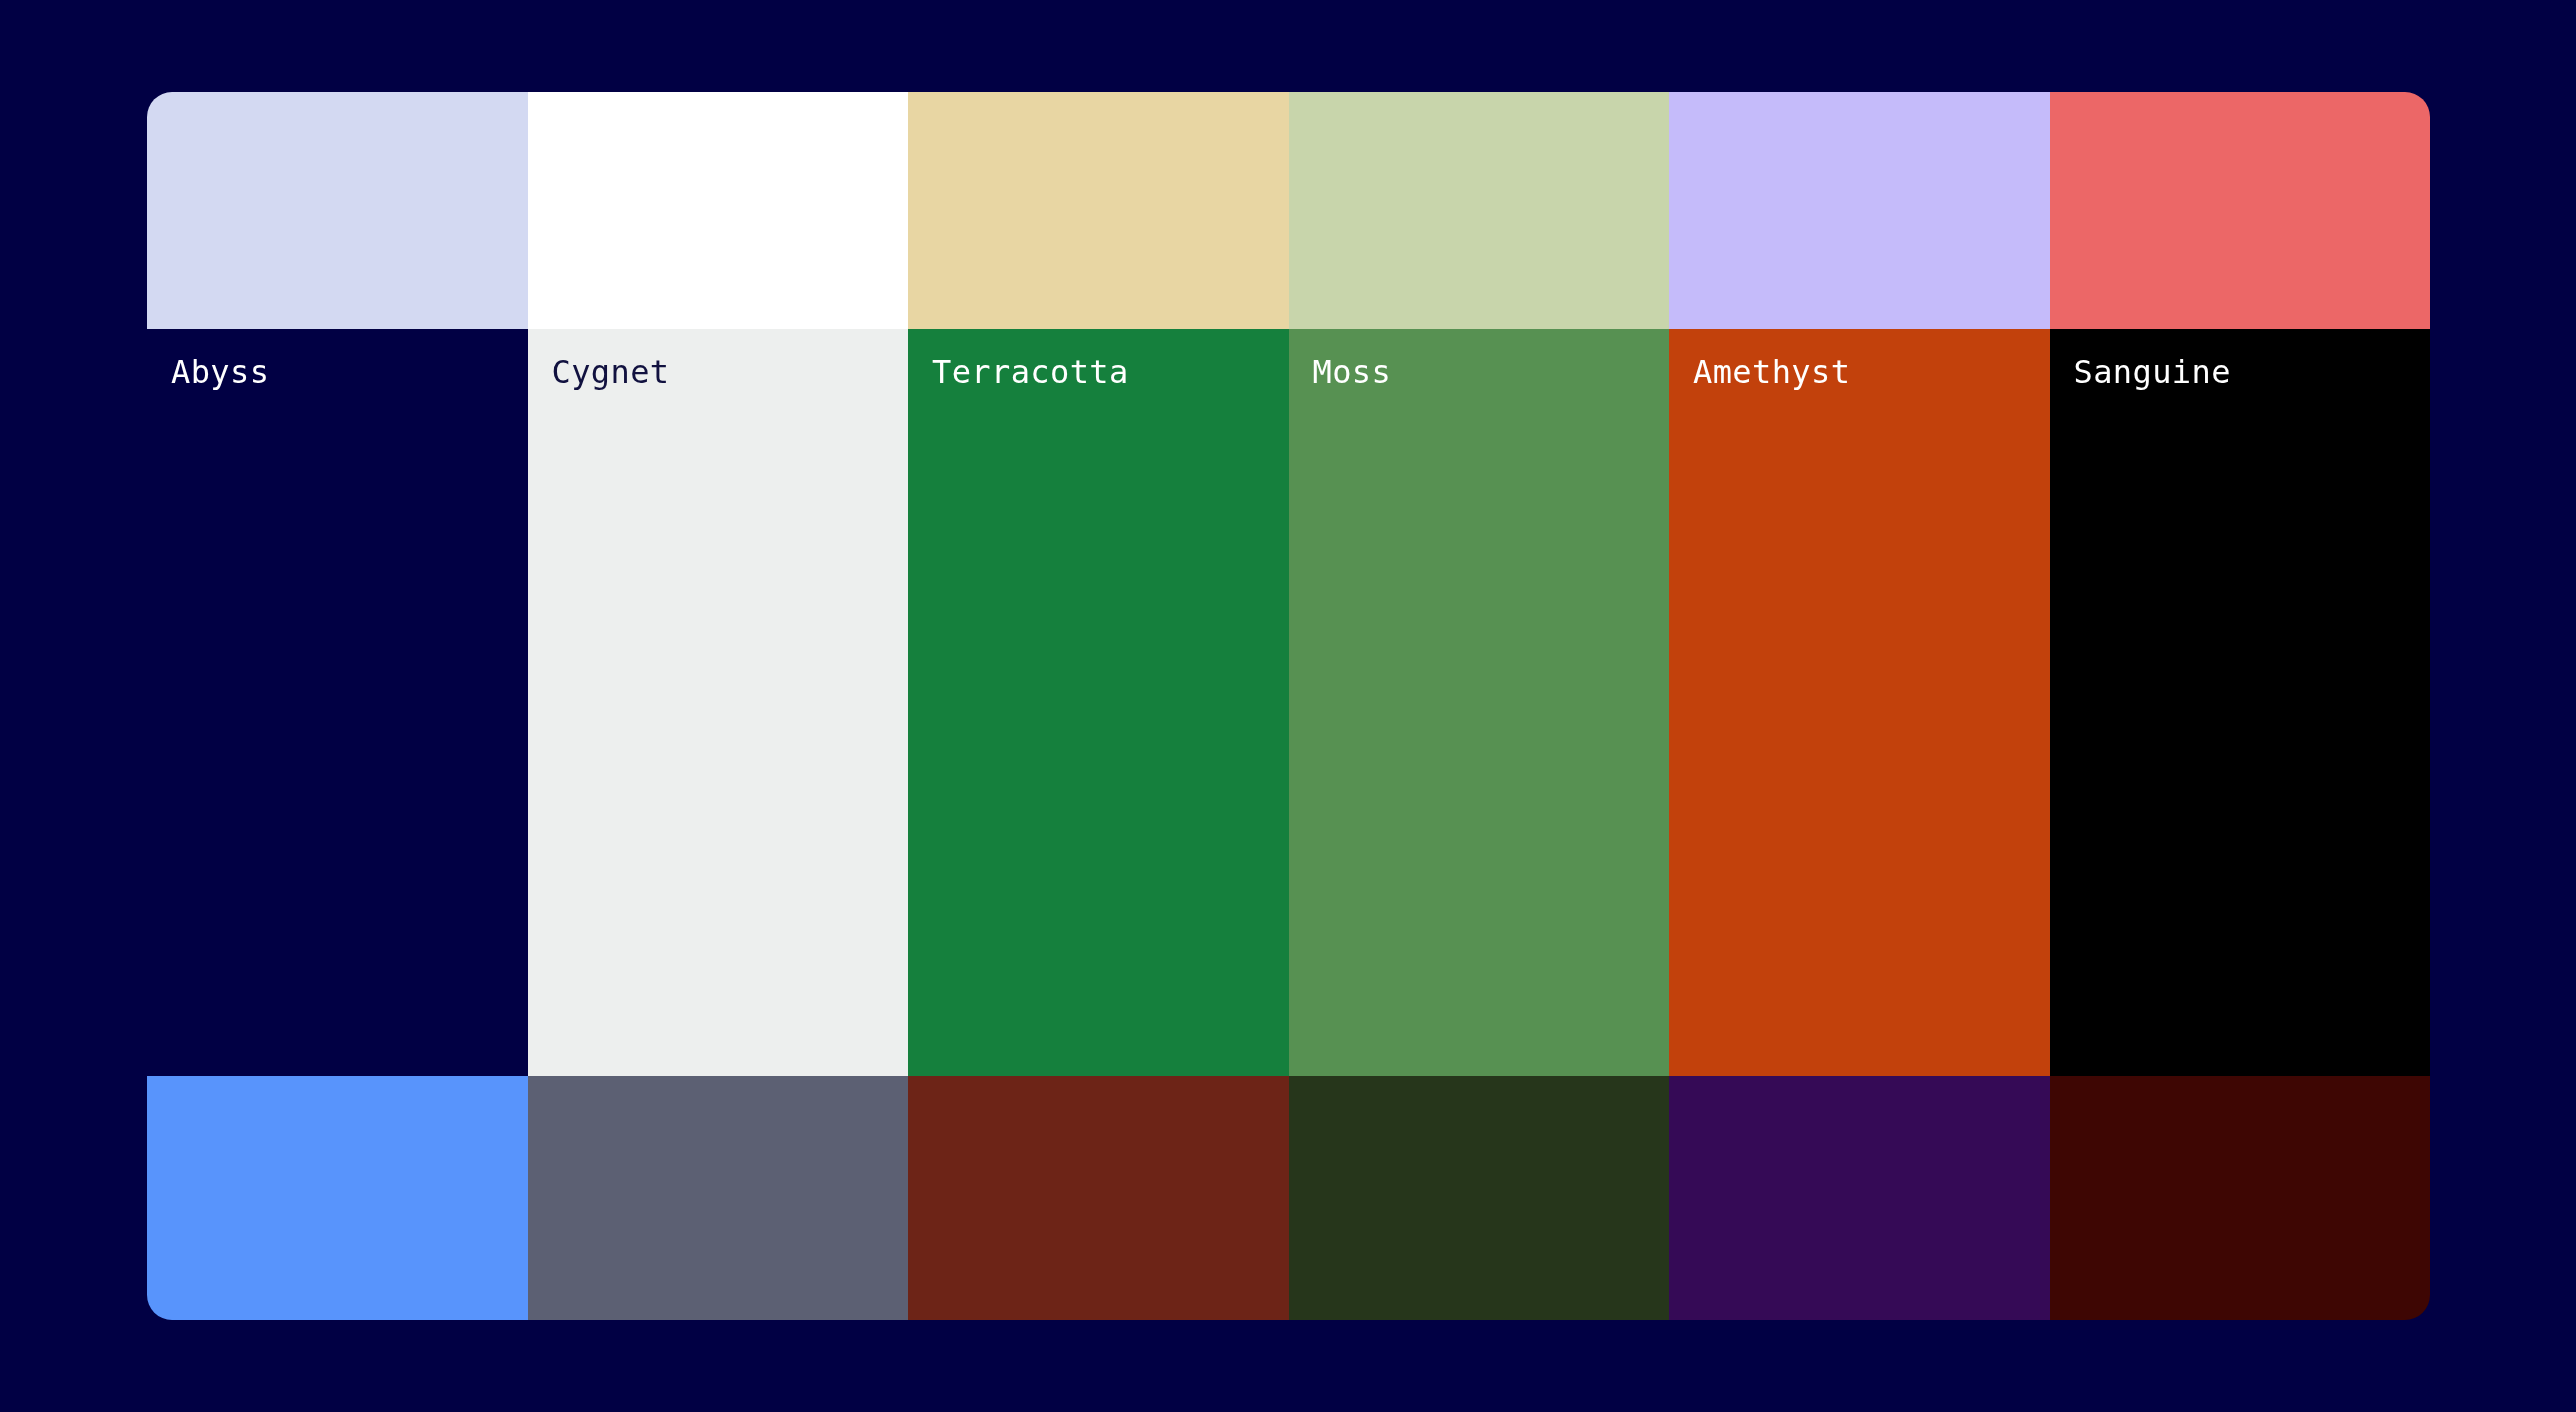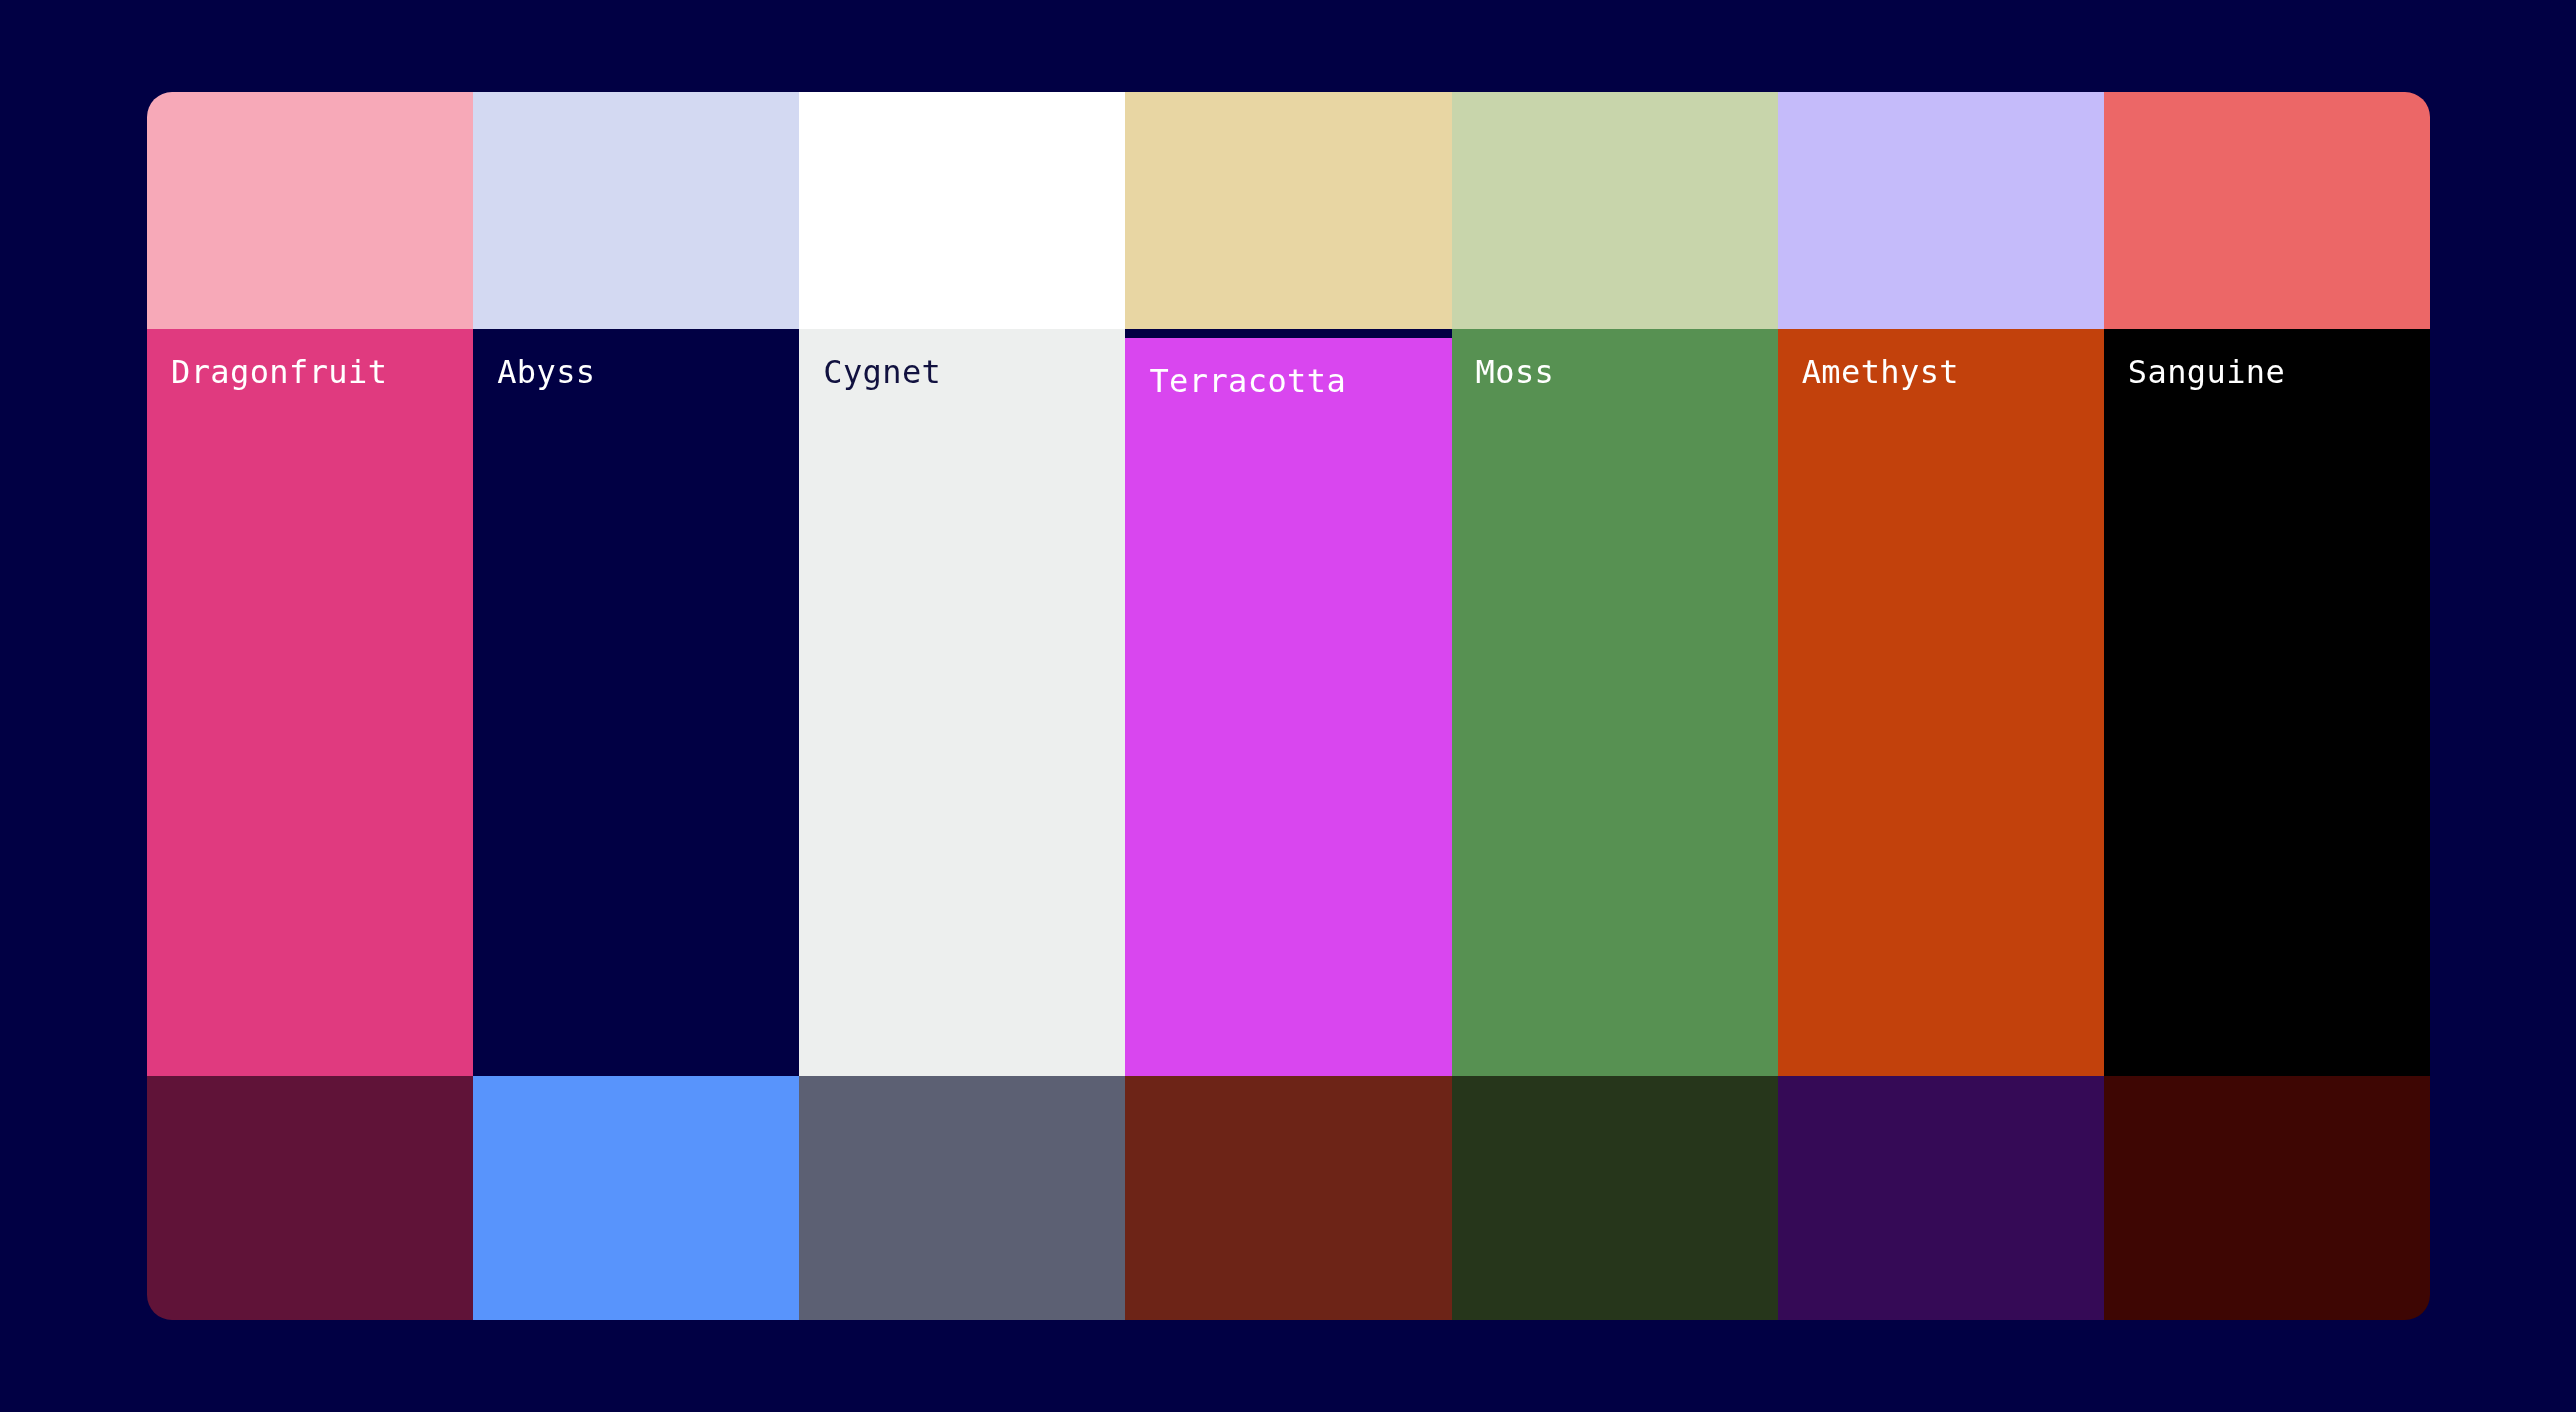--- a/index.html
+++ b/index.html
@@ -68,43 +68,36 @@
     white-space: nowrap;
     font-family: "DejaVu Sans Mono", "Liberation Mono", monospace;
   }
 </style>
 </head>
 <body>
 
 <div id="palette-stage">
   <div id="palette-card">
       <div class="swatch-column">
-        <div class="band-tint" style="background: rgb(247, 169, 184);"></div>
-        <div class="band-main" style="background: rgb(224, 58, 127);">
-          <span class="swatch-label" style="color: rgb(255, 255, 255);">Dragonfruit</span>
-        </div>
-        <div class="band-shade" style="background: rgb(96, 19, 56);"></div>
-      </div>
-      <div class="swatch-column">
         <div class="band-tint" style="background: rgb(211, 217, 242);"></div>
         <div class="band-main" style="background: rgb(1, 0, 68);">
           <span class="swatch-label" style="color: rgb(255, 255, 255);">Abyss</span>
         </div>
         <div class="band-shade" style="background: rgb(88, 148, 252);"></div>
       </div>
       <div class="swatch-column">
         <div class="band-tint" style="background: rgb(255, 255, 255);"></div>
         <div class="band-main" style="background: rgb(237, 239, 238); padding-left: 8px;">
           <span class="swatch-label" style="color: rgb(17, 17, 63);">Cygnet</span>
         </div>
         <div class="band-shade" style="background: rgb(92, 96, 115);"></div>
       </div>
       <div class="swatch-column">
         <div class="band-tint" style="background: rgb(232, 214, 163);"></div>
-        <div class="band-main" style="background: #d946ef; margin-top: 9px;">
+        <div class="band-main" style="background: #15803d;">
           <span class="swatch-label" style="color: rgb(255, 255, 255);">Terracotta</span>
         </div>
         <div class="band-shade" style="background: rgb(109, 36, 23);"></div>
       </div>
       <div class="swatch-column">
         <div class="band-tint" style="background: rgb(200, 213, 171);"></div>
         <div class="band-main" style="background: rgb(87, 145, 82);">
           <span class="swatch-label" style="color: rgb(255, 255, 255);">Moss</span>
         </div>
         <div class="band-shade" style="background: rgb(38, 54, 27);"></div>

